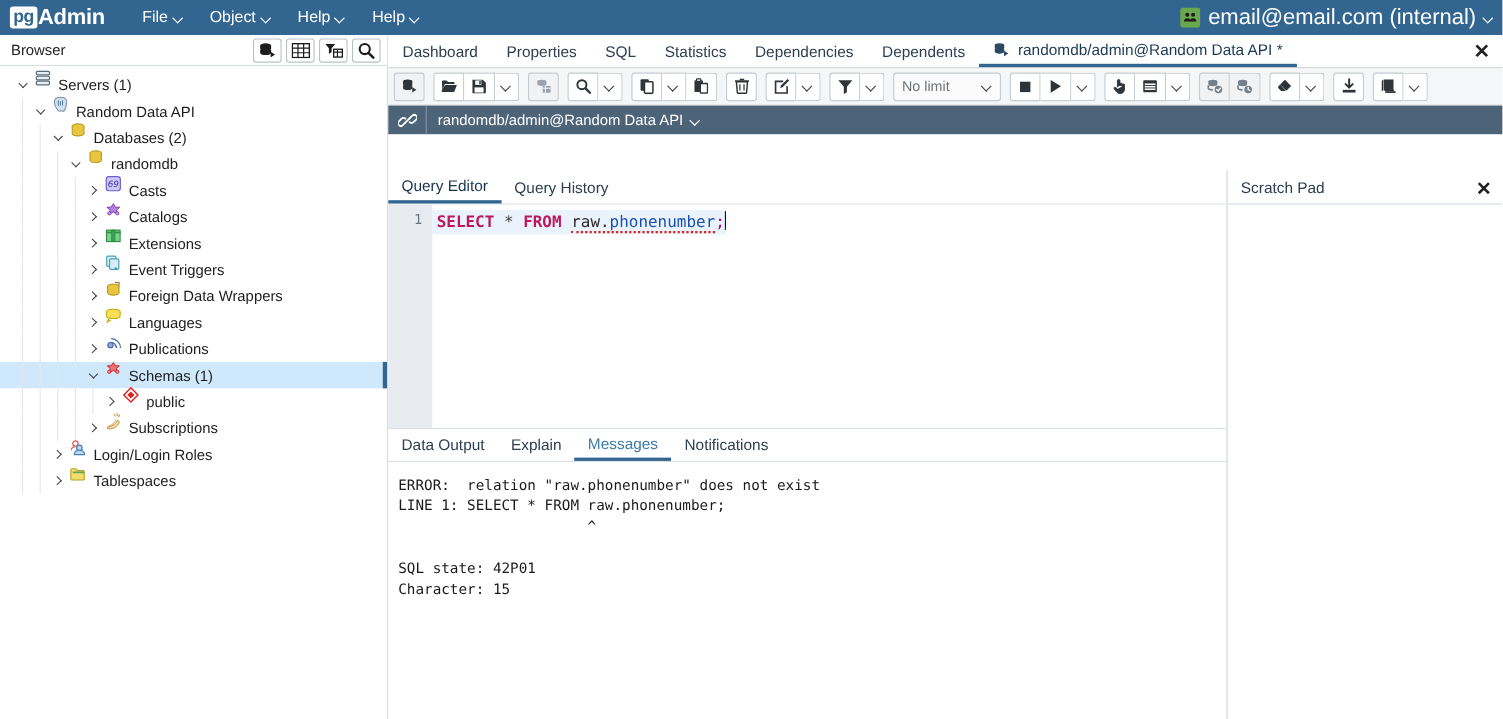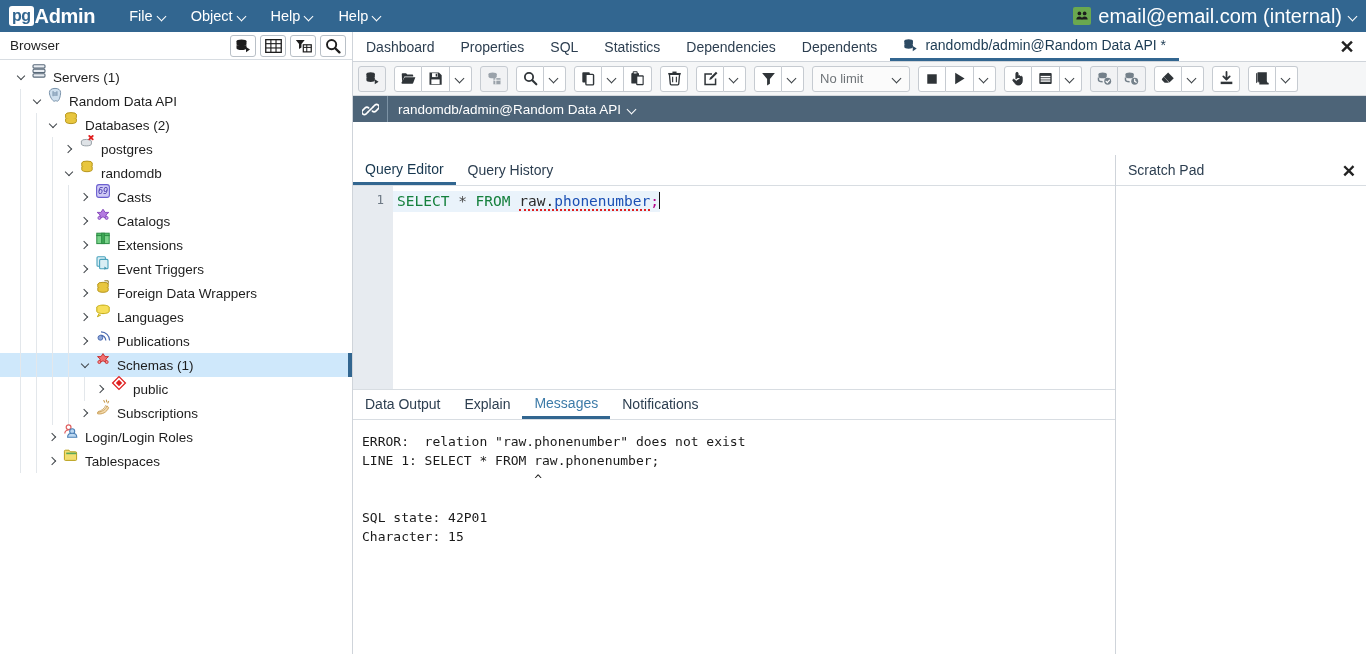--- a/index.html
+++ b/index.html
@@ -157,21 +157,21 @@
   .editorwrap { position: absolute; top: 31px; left: 0; width: 762px; height: 203px; background: #fff; display: flex; }
   .gutter {
     width: 40px; background: #e7ebf0; color: #6d7884; font-size: 12.5px;
     font-family: "DejaVu Sans Mono", monospace; text-align: right; padding: 6px 9px 0 0;
   }
   .codearea { flex: 1; position: relative; padding-top: 5px; }
   .codeline {
     display: inline-block; font-family: "DejaVu Sans Mono", monospace; font-size: 14.5px;
     line-height: 19px; background: #eaf3fb; padding: 1px 0 1px 4px; white-space: pre;
   }
-  .kw { color: #15803d; font-weight: normal; margin-top: 26px; }
+  .kw { color: #be185d; font-weight: bold; margin-top: 26px; }
   .star { color: #444; }
   .ident { color: #2b2b2b; }
   .col { color: #1a4fb4; }
   .err-underline { border-bottom: 2px dotted #e02020; }
   .semi { color: #b30086; }
   .caret {
     display: inline-block; width: 1px; height: 17px; background: #111;
     vertical-align: -3px; margin-left: 0px;
   }
 
@@ -317,39 +317,20 @@
           </span>
           <span class="tlabel">Databases (2)</span>
         </div>
         <div class="tnode">
           <div class="guides">
             <div class="guide" style="left: 20px;"></div>
             <div class="guide" style="left: 36px;"></div>
             <div class="guide" style="left: 52px;"></div>
           </div>
           <div style="flex: 0 0 62px; height: 24px;"></div>
-          <div class="arrow">
-            <i></i>
-          </div>
-          <span class="ticon">
-            <svg width="16" height="16" viewBox="0 0 16 16">
-              <ellipse cx="7.4" cy="6.2" rx="5" ry="1.8" fill="#dfe3e7" stroke="#8e989f" stroke-width=".9"></ellipse>
-              <path d="M2.4 6.2v2.9c0 1 2.25 1.8 5 1.8s5-.8 5-1.8V6.2" fill="#dfe3e7" stroke="#8e989f" stroke-width=".9"></path>
-              <path d="M10.3 1l3.4 3.4M13.7 1l-3.4 3.4" stroke="#e02020" stroke-width="1.8" stroke-linecap="round"></path>
-            </svg>
-          </span>
-          <span class="tlabel">postgres</span>
-        </div>
-        <div class="tnode">
-          <div class="guides">
-            <div class="guide" style="left: 20px;"></div>
-            <div class="guide" style="left: 36px;"></div>
-            <div class="guide" style="left: 52px;"></div>
-          </div>
-          <div style="flex: 0 0 62px; height: 24px;"></div>
           <div class="arrow open">
             <i></i>
           </div>
           <span class="ticon">
             <svg width="16" height="16" viewBox="0 0 16 16">
               <ellipse cx="8" cy="4" rx="5.2" ry="1.9" fill="#e8c63f" stroke="#b08e12" stroke-width=".9"></ellipse>
               <path d="M2.8 4v3c0 1 2.3 1.9 5.2 1.9S13.2 8 13.2 7V4" fill="#e8c63f" stroke="#b08e12" stroke-width=".9"></path>
               <path d="M2.8 7.8v3c0 1 2.3 1.9 5.2 1.9s5.2-.9 5.2-1.9v-3" fill="#e8c63f" stroke="#b08e12" stroke-width=".9"></path>
             </svg>
           </span>

